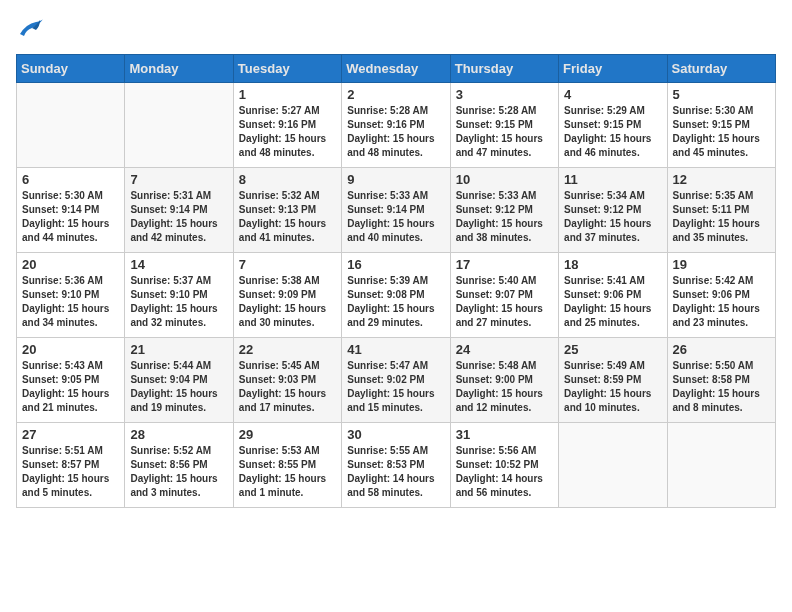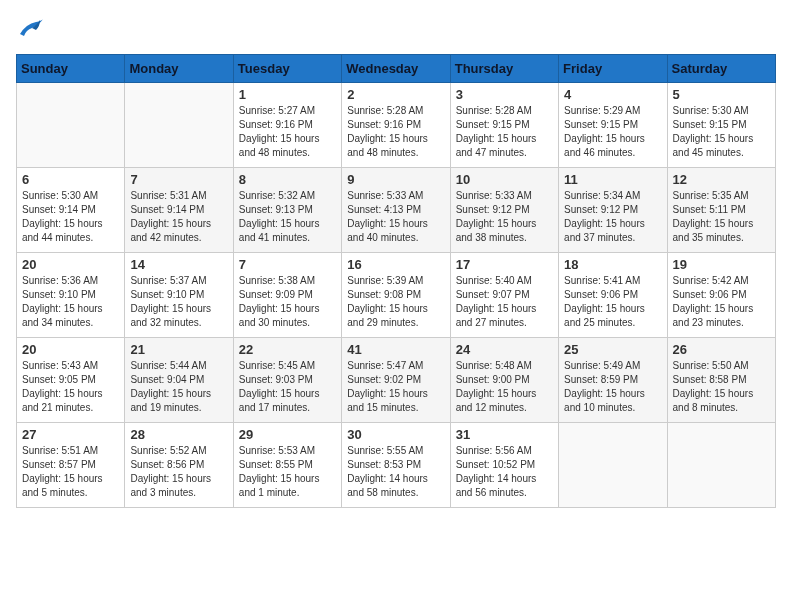--- a/index.html
+++ b/index.html
@@ -45,21 +45,21 @@
       font-size: 15px;
       color: #555;
     }
     .calendar {
       width: 100%;
       border-collapse: collapse;
       border: 1px solid #ccc;
     }
     .calendar th {
       background: #2176c7;
-      color: #0f172a;
+      color: #e5e5e5;
       font-size: 13px;
       font-weight: bold;
       padding: 6px 4px;
       text-align: left;
       border: 1px solid #1a5fa0;
     }
     .calendar td {
       width: calc(100%/7);
       vertical-align: top;
       padding: 4px 5px;
@@ -78,20 +78,21 @@
     .day-num {
       font-size: 13px;
       font-weight: bold;
       display: block;
       margin-bottom: 2px;
     }
     .day-detail {
       font-size: 10px;
       line-height: 1.4;
       color: #333;
+      font-weight: bold;
     }
     .empty-cell {
       background: #f9f9f9 !important;
     }
   </style>
 </head>
 <body>
 
 <div class="header">
   <div class="logo">
@@ -173,21 +174,21 @@
         </td>
         <td>
           <span class="day-num">8</span>
           <div class="day-detail">Sunrise: 5:32 AM
 Sunset: 9:13 PM
 Daylight: 15 hours and 41 minutes.</div>
         </td>
         <td>
           <span class="day-num">9</span>
           <div class="day-detail">Sunrise: 5:33 AM
-Sunset: 4:13 PM
+Sunset: 9:14 PM
 Daylight: 15 hours and 40 minutes.</div>
         </td>
         <td>
           <span class="day-num">10</span>
           <div class="day-detail">Sunrise: 5:33 AM
 Sunset: 9:12 PM
 Daylight: 15 hours and 38 minutes.</div>
         </td>
         <td>
           <span class="day-num">11</span>

